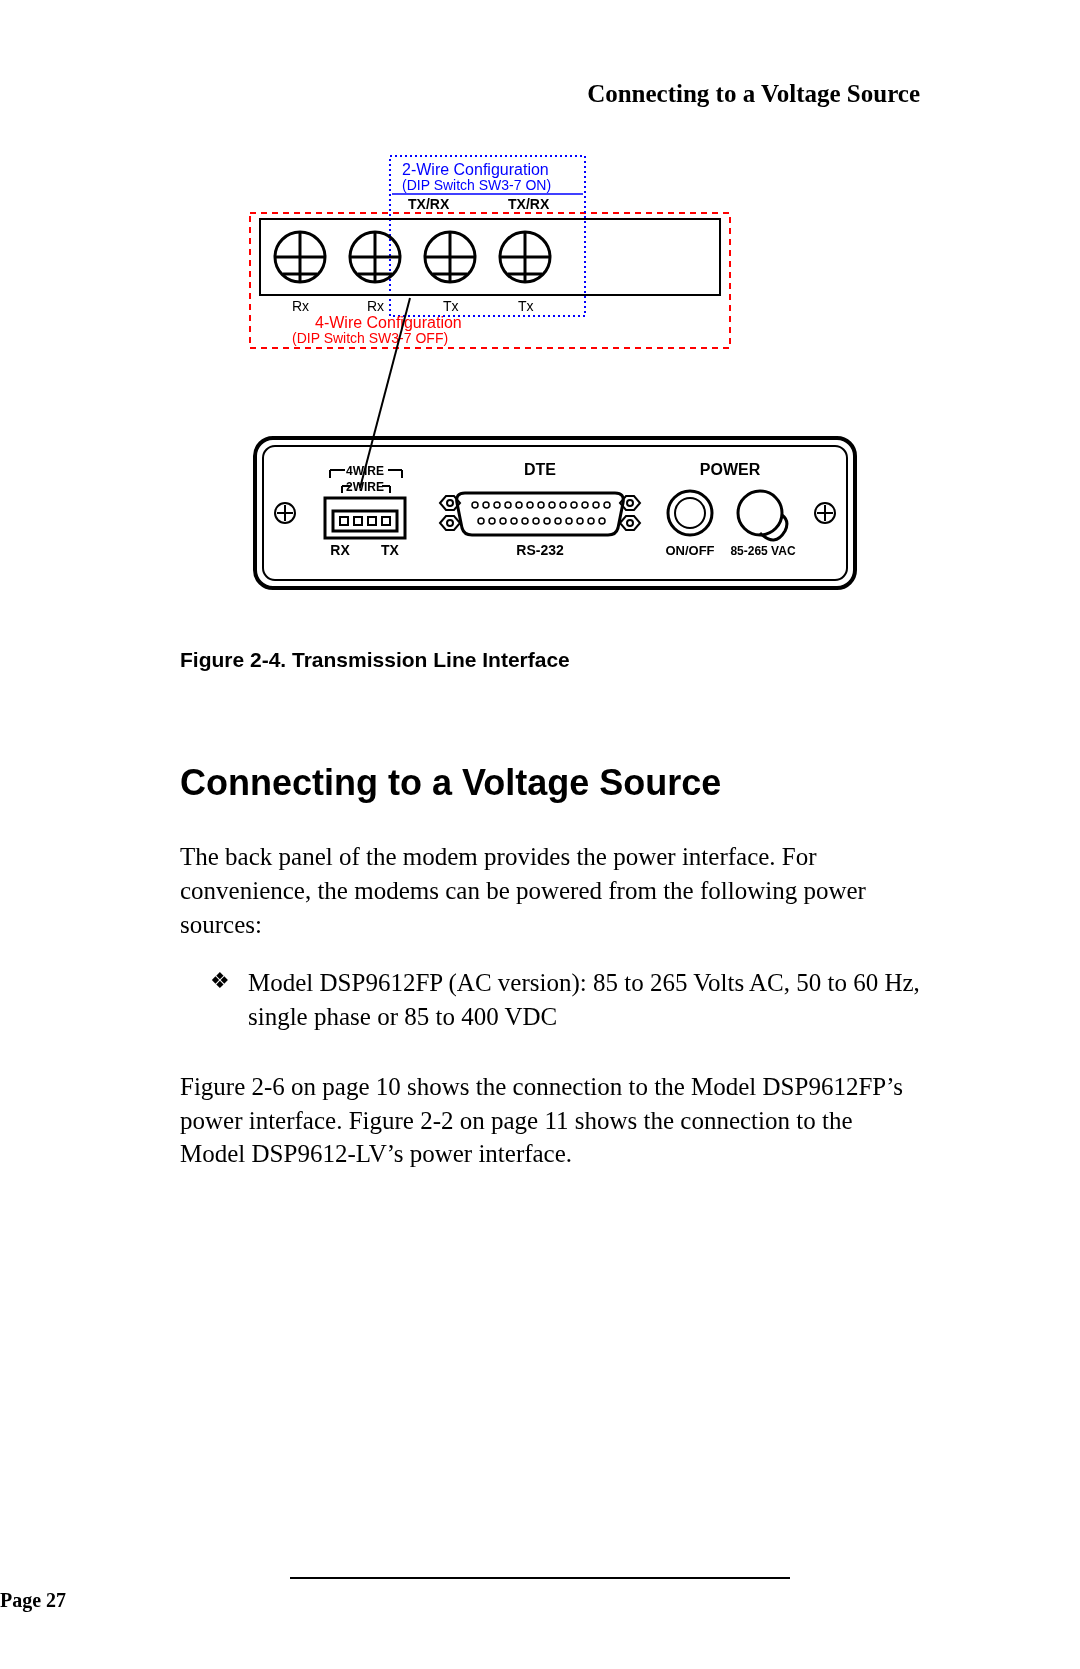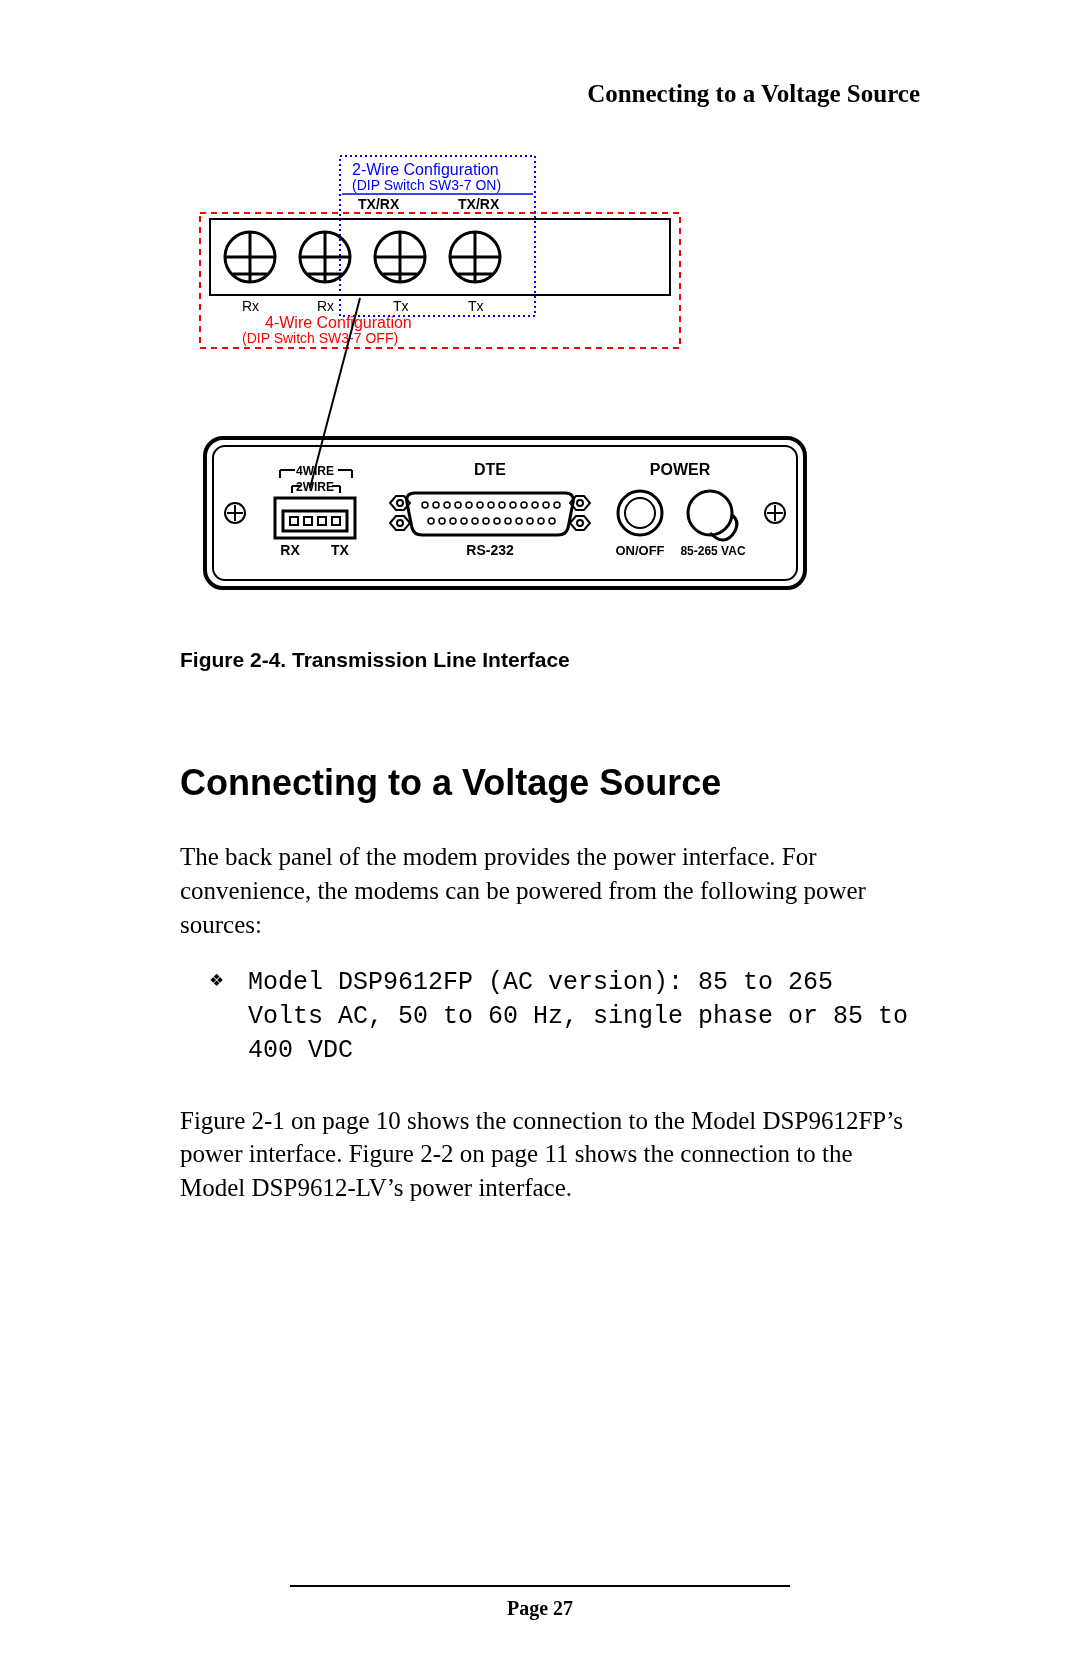--- a/index.html
+++ b/index.html
@@ -14,20 +14,21 @@
     }
     .header-title {
       text-align: right;
       font-weight: bold;
       font-size: 25px;
       margin-bottom: 35px;
     }
     .figure-container {
       width: 100%;
       display: flex;
+      justify-content: center;
       margin-bottom: 25px;
     }
     svg.diagram { display: block; }
     .figure-caption {
       text-align: left;
       font-family: Arial, Helvetica, sans-serif;
       font-weight: bold;
       font-size: 21px;
       margin-bottom: 90px;
     }
@@ -47,35 +48,34 @@
       list-style: none;
       padding-left: 30px;
       margin-bottom: 25px;
     }
     ul.power-list li {
       font-size: 25px;
       line-height: 1.35;
       position: relative;
       padding-left: 38px;
       margin-bottom: 28px;
-      font-family: Liberation Mono, monospace;
     }
     ul.power-list li::before {
       content: "❖";
       position: absolute;
       left: 0;
       top: 0;
       font-size: 22px;
     }
     .footer {
       position: absolute;
-      bottom: 49px;
+      bottom: 57px;
       left: 0;
       width: 100%;
-      text-align: center;
+      text-align: left;
     }
     .footer-rule {
       width: 500px;
       margin: 0 auto 10px auto;
       border: none;
       border-top: 2px solid #000;
     }
     .footer-text {
       font-size: 20px;
       font-weight: bold;
@@ -228,18 +228,18 @@
 <div class="figure-caption">Figure 2-4. Transmission Line Interface</div>
 
 <h2 class="section-heading">Connecting to a Voltage Source</h2>
 
 <p class="body-text">The back panel of the modem provides the power interface. For convenience, the modems can be powered from the following power sources:</p>
 
 <ul class="power-list">
   <li>Model DSP9612FP (AC version): 85 to 265 Volts AC, 50 to 60 Hz, single phase or 85 to 400 VDC</li>
 </ul>
 
-<p class="body-text">Figure 2-1 on page 10 shows the connection to the Model DSP9612FP’s power interface. Figure 2-2 on page 11 shows the connection to the Model DSP9612-LV’s power interface.</p>
+<p class="body-text">Figure 2-6 on page 10 shows the connection to the Model DSP9612FP’s power interface. Figure 2-2 on page 11 shows the connection to the Model DSP9612-LV’s power interface.</p>
 
 <div class="footer">
   <hr class="footer-rule">
   <span class="footer-text">Page 27</span>
 </div>
 
 </body></html>

